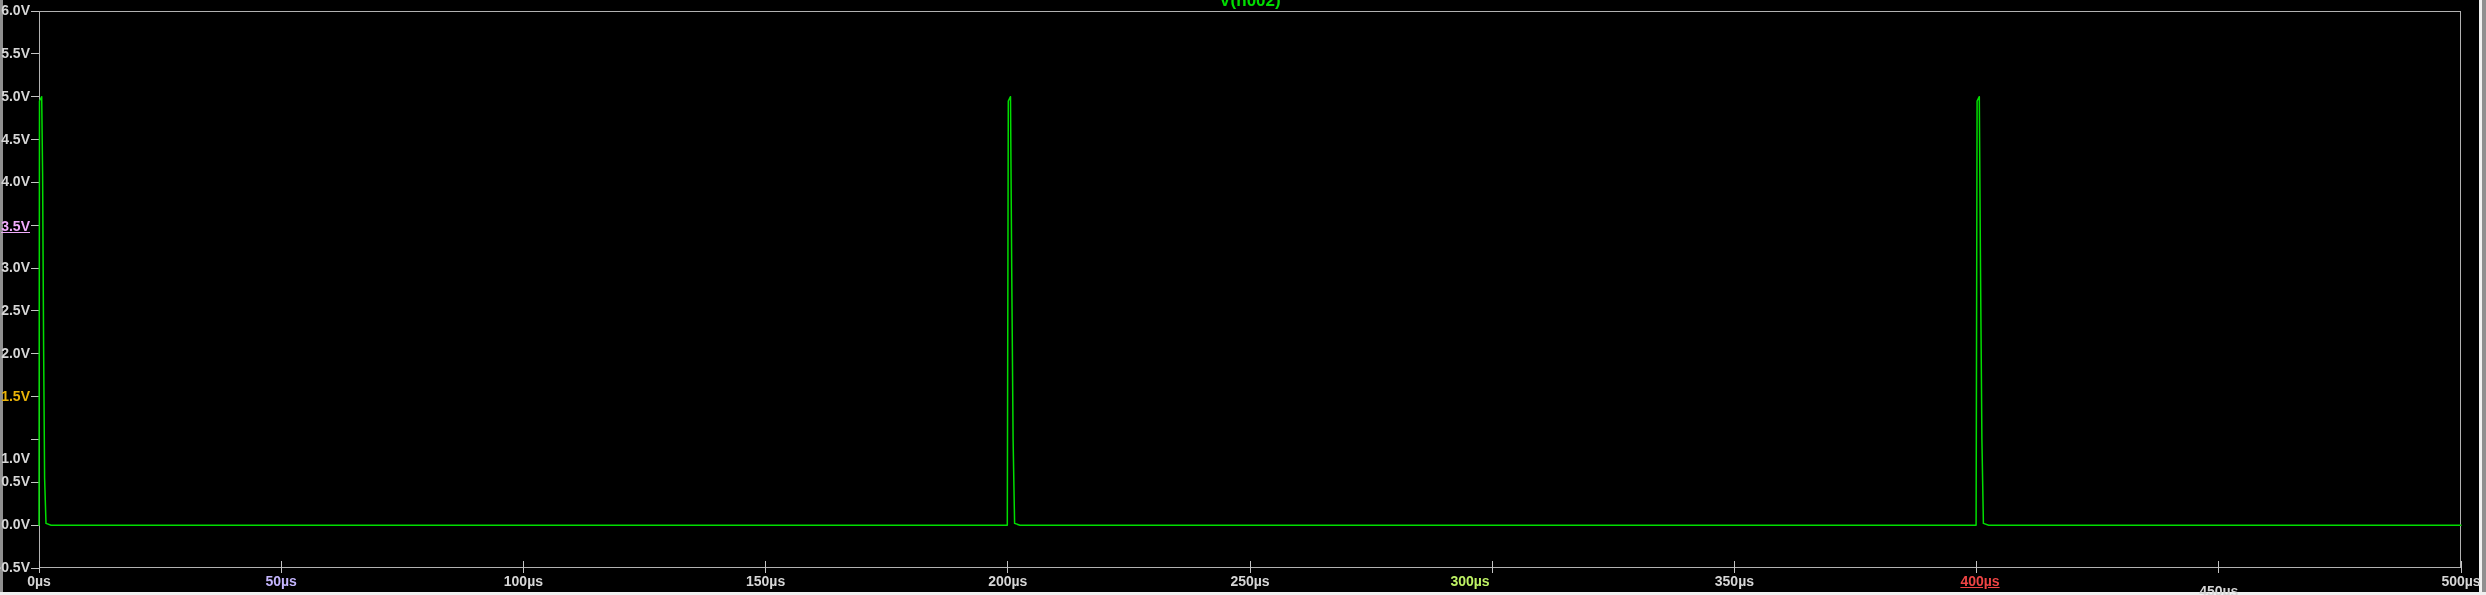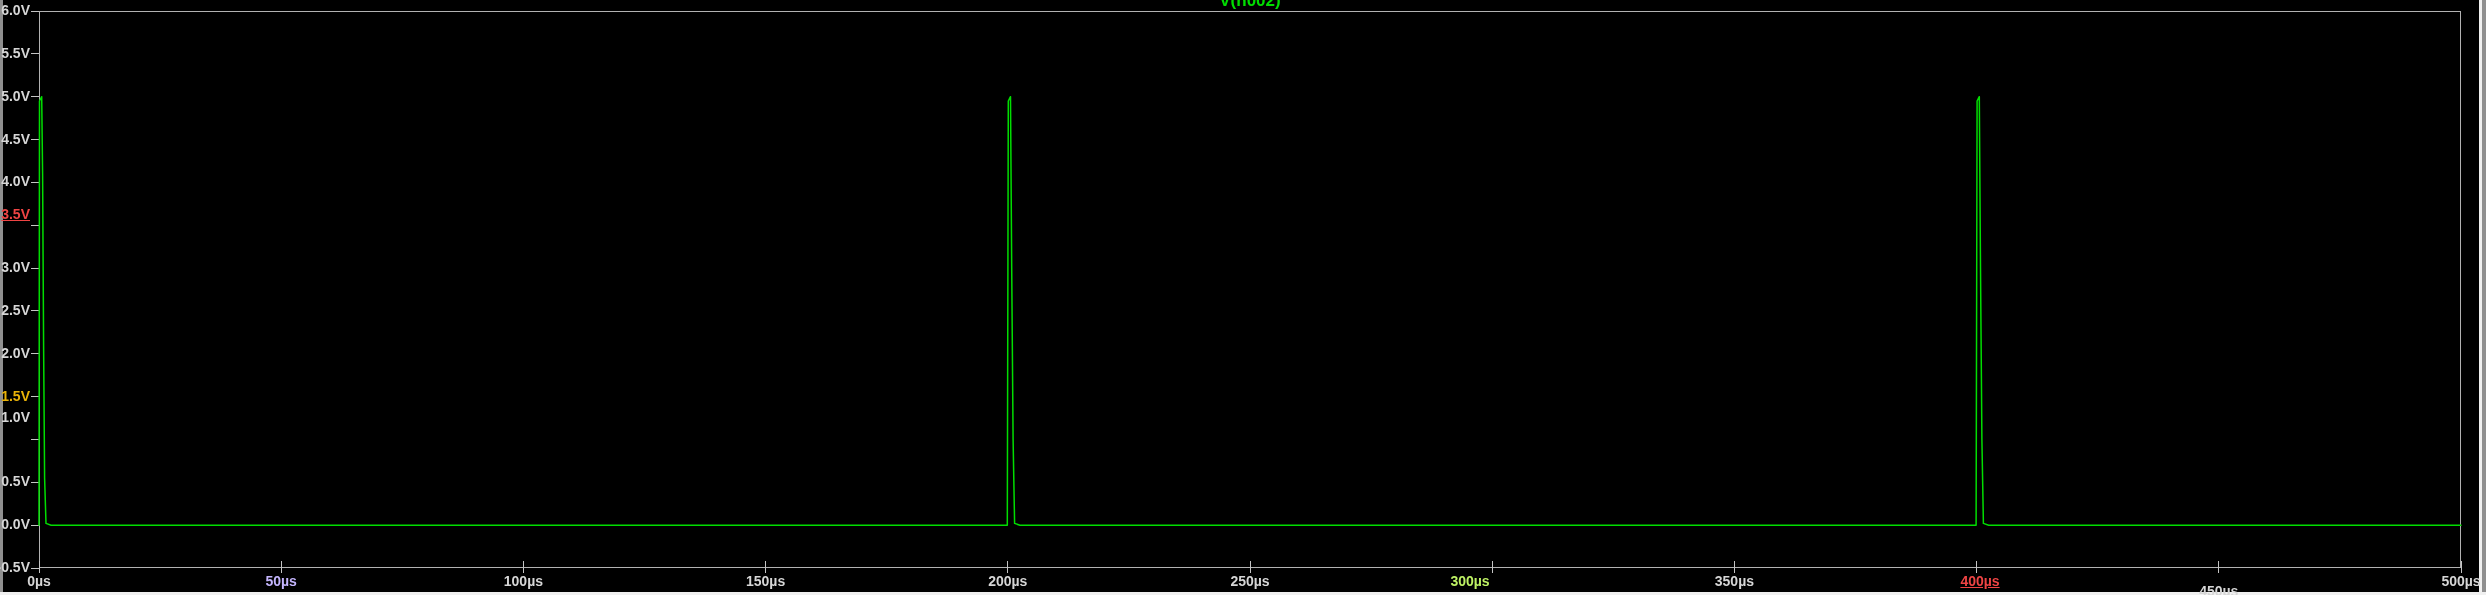--- a/index.html
+++ b/index.html
@@ -47,31 +47,31 @@
       <div class="ylabel" style="right: 2456px; top: 2px; color: rgb(214, 214, 214);">6.0V</div>
       <div class="ytick" style="top: 53.3462px; background: rgb(196, 196, 196);"></div>
       <div class="ylabel" style="right: 2456px; top: 44.8462px; color: rgb(214, 214, 214);">5.5V</div>
       <div class="ytick" style="top: 96.1923px; background: rgb(196, 196, 196);"></div>
       <div class="ylabel" style="right: 2456px; top: 87.6923px; color: rgb(214, 214, 214);">5.0V</div>
       <div class="ytick" style="top: 139.038px; background: rgb(196, 196, 196);"></div>
       <div class="ylabel" style="right: 2456px; top: 130.538px; color: rgb(214, 214, 214);">4.5V</div>
       <div class="ytick" style="top: 181.885px; background: rgb(196, 196, 196);"></div>
       <div class="ylabel" style="right: 2456px; top: 173.385px; color: rgb(214, 214, 214);">4.0V</div>
       <div class="ytick" style="top: 224.731px; background: rgb(196, 196, 196);"></div>
-      <div class="ylabel" style="right: 2456px; top: 206px; color: #ef4444; text-decoration: underline;">3.5V</div>
+      <div class="ylabel" style="right: 2456px; top: 218px; color: #f0abfc; text-decoration: underline;">3.5V</div>
       <div class="ytick" style="top: 267.577px; background: rgb(196, 196, 196);"></div>
       <div class="ylabel" style="right: 2456px; top: 259.077px; color: rgb(214, 214, 214);">3.0V</div>
       <div class="ytick" style="top: 310.423px; background: rgb(196, 196, 196);"></div>
       <div class="ylabel" style="right: 2456px; top: 301.923px; color: rgb(214, 214, 214);">2.5V</div>
       <div class="ytick" style="top: 353.269px; background: rgb(196, 196, 196);"></div>
       <div class="ylabel" style="right: 2456px; top: 344.769px; color: rgb(214, 214, 214);">2.0V</div>
       <div class="ytick" style="top: 396.115px; background: rgb(196, 196, 196);"></div>
       <div class="ylabel" style="right: 2456px; top: 387.615px; color: #eab308;">1.5V</div>
       <div class="ytick" style="top: 438.962px; background: rgb(196, 196, 196);"></div>
-      <div class="ylabel" style="right: 2456px; top: 409px; color: rgb(214, 214, 214);">1.0V</div>
+      <div class="ylabel" style="right: 2456px; top: 450px; color: rgb(214, 214, 214);">1.0V</div>
       <div class="ytick" style="top: 481.808px; background: rgb(196, 196, 196);"></div>
       <div class="ylabel" style="right: 2456px; top: 473.308px; color: rgb(214, 214, 214);">0.5V</div>
       <div class="ytick" style="top: 524.654px; background: rgb(196, 196, 196);"></div>
       <div class="ylabel" style="right: 2456px; top: 516.154px; color: rgb(214, 214, 214);">0.0V</div>
       <div class="ytick" style="top: 567.5px; background: rgb(196, 196, 196);"></div>
       <div class="ylabel" style="right: 2456px; top: 559px; color: rgb(214, 214, 214);">-0.5V</div>
     </div>
   <div id="x-axis">
       <div class="xtick" style="left: 38.5px; background: rgb(196, 196, 196);"></div>
       <div class="xlabel" style="left: 39px; color: rgb(214, 214, 214);">0µs</div>

